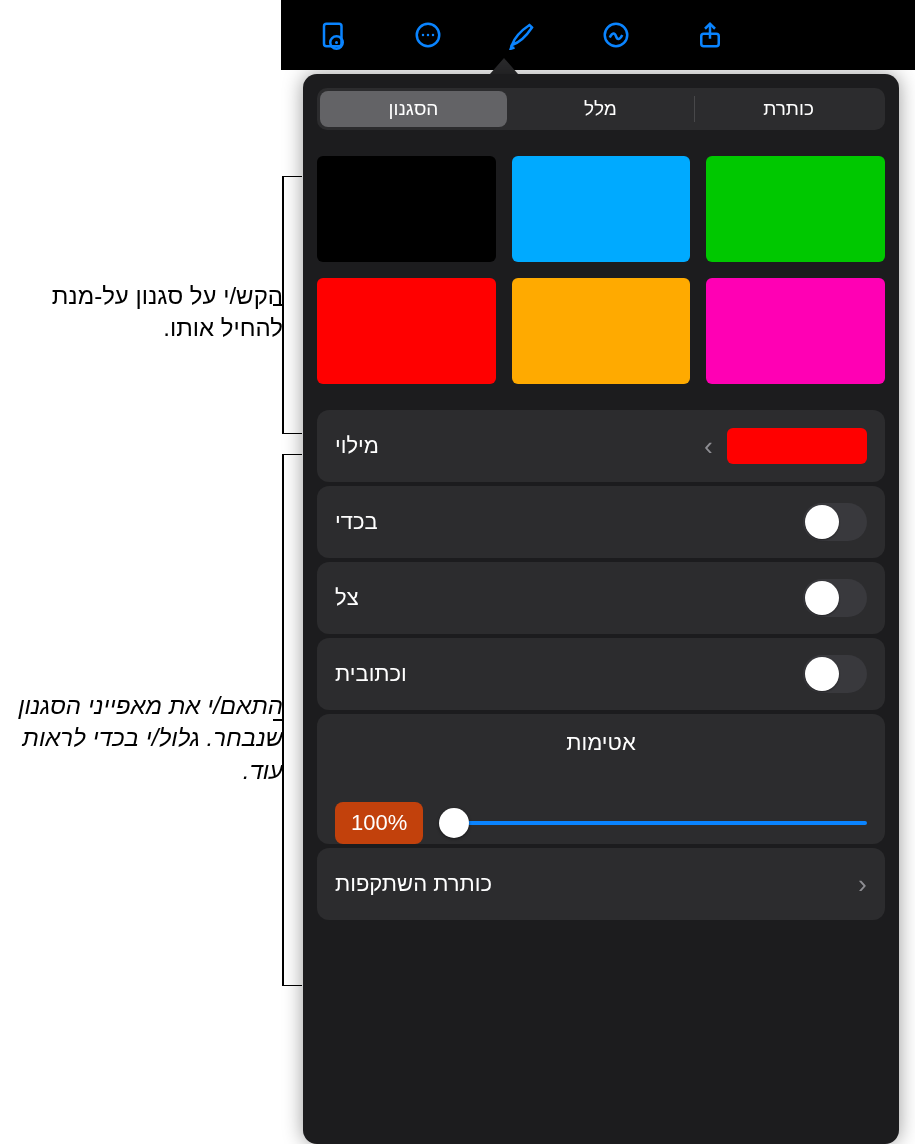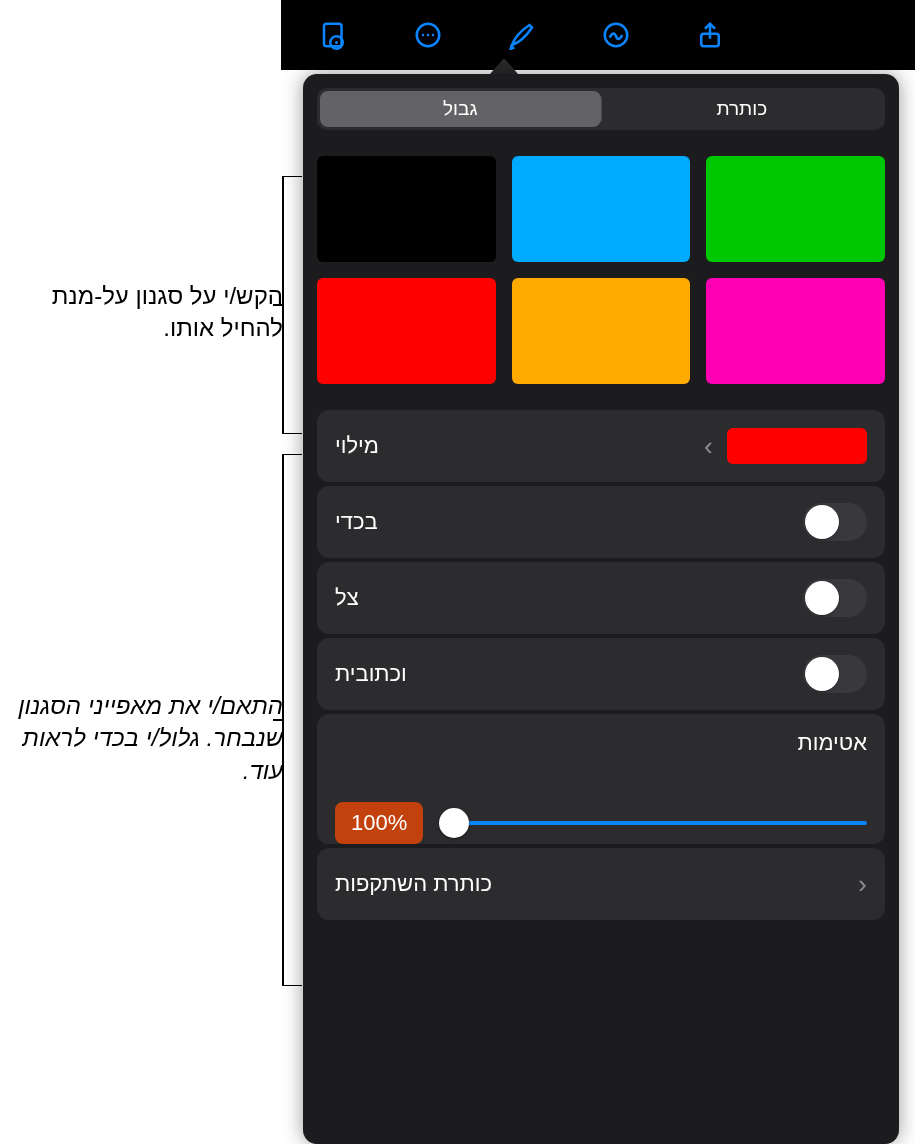--- a/index.html
+++ b/index.html
@@ -134,21 +134,21 @@
     position: relative;
   }
   .toggle .knob {
     position:absolute; top:2px; left:2px;
     width:34px; height:34px; border-radius:50%; background:#fff;
     box-shadow: 0 1px 2px rgba(0,0,0,.4);
   }
 
   
   .row.opacity { flex-direction: column; align-items: stretch; height: 130px; padding-top: 16px; }
-  .opacity .toprow { display:flex; flex-direction:row-reverse; justify-content:flex-end; }
+  .opacity .toprow { display:flex; flex-direction:row-reverse; justify-content:center; }
   .slider-wrap { display:flex; align-items:center; direction:ltr; gap:18px; margin-top:18px; }
   .pct-box {
     background:#c2410c; color:#fff; font-size:22px;
     padding:8px 16px; border-radius:8px; min-width:80px; text-align:center;
   }
   .track {
     flex:1; height:4px; background:#0a84ff; border-radius:2px; position:relative;
   }
   .track .thumb {
     position:absolute; left: -2px; top:-13px;
@@ -218,21 +218,22 @@
         <rect x="5" y="11" width="14" height="10" rx="2"></rect>
       </svg>
   </div>
 </div>
 
 <div class="popover-arrow"></div>
 
 <div class="panel">
 
   <div class="tabs">
-    <div class="seg selected">גבול</div>
+    <div class="seg selected">הסגנון</div>
+    <div class="seg">מלל</div>
     <div class="divider"></div>
     <div class="seg">כותרת</div>
   </div>
 
   <div class="swatches">
     <div class="swatch" style="background:#00c800"></div>
     <div class="swatch" style="background:#00aaff"></div>
     <div class="swatch" style="background:#000000"></div>
     <div class="swatch" style="background:#ff00b4"></div>
     <div class="swatch" style="background:#ffaa00"></div>

